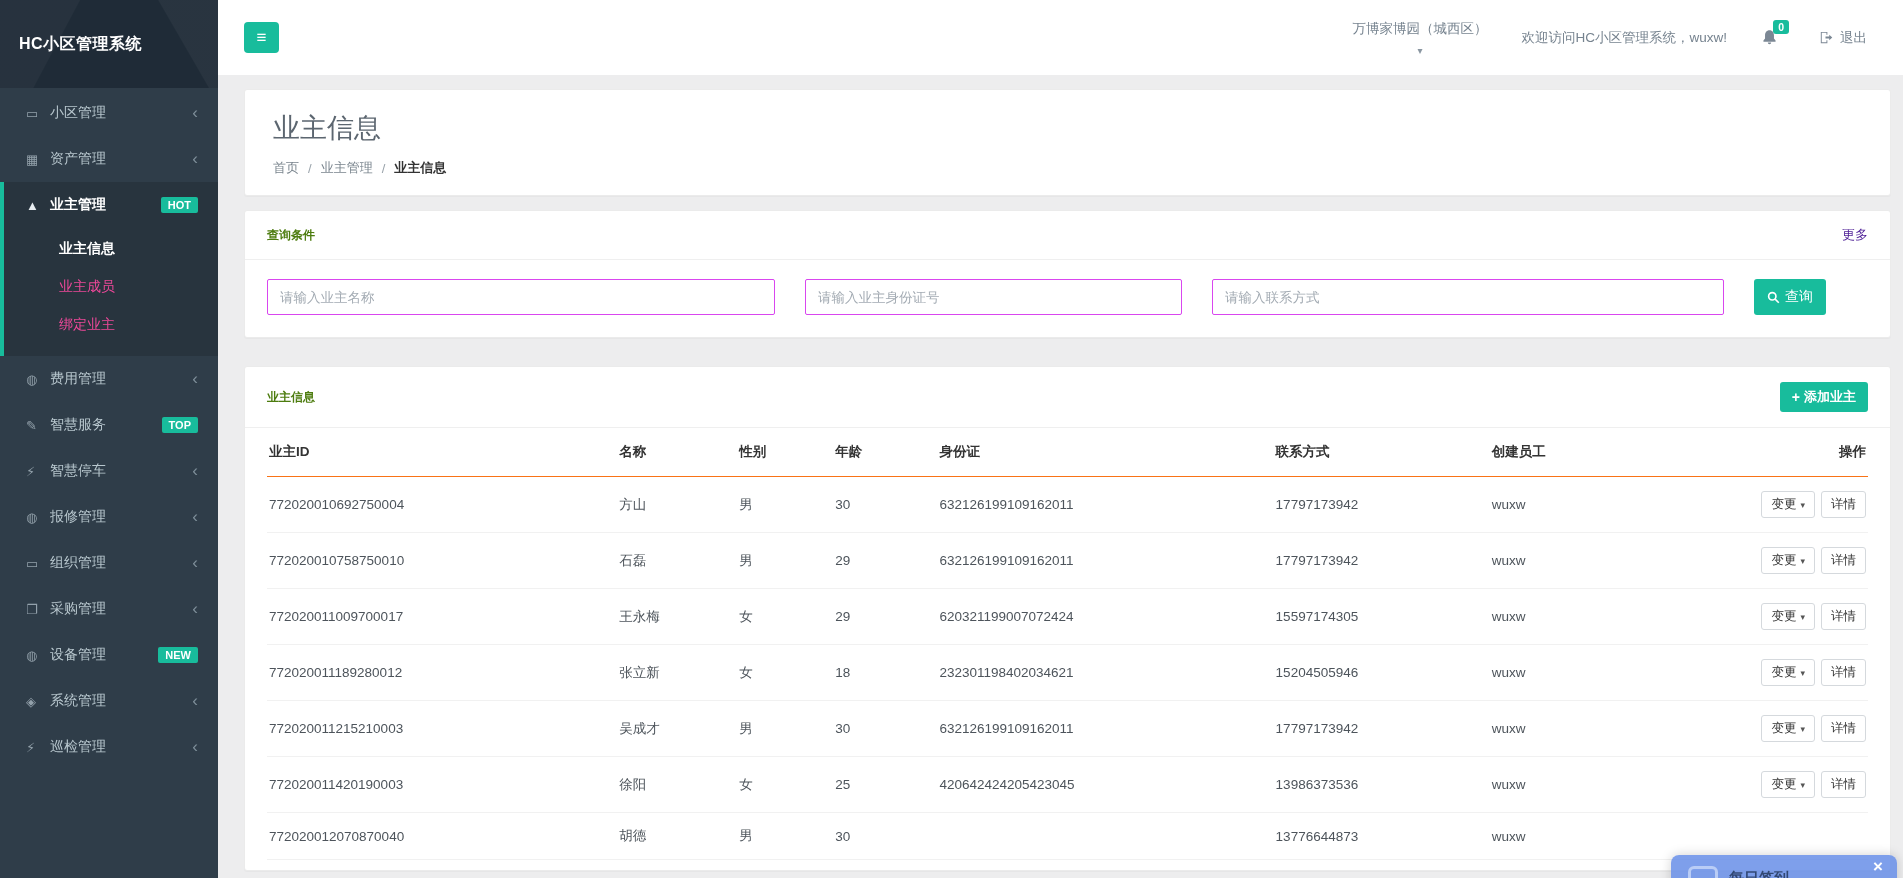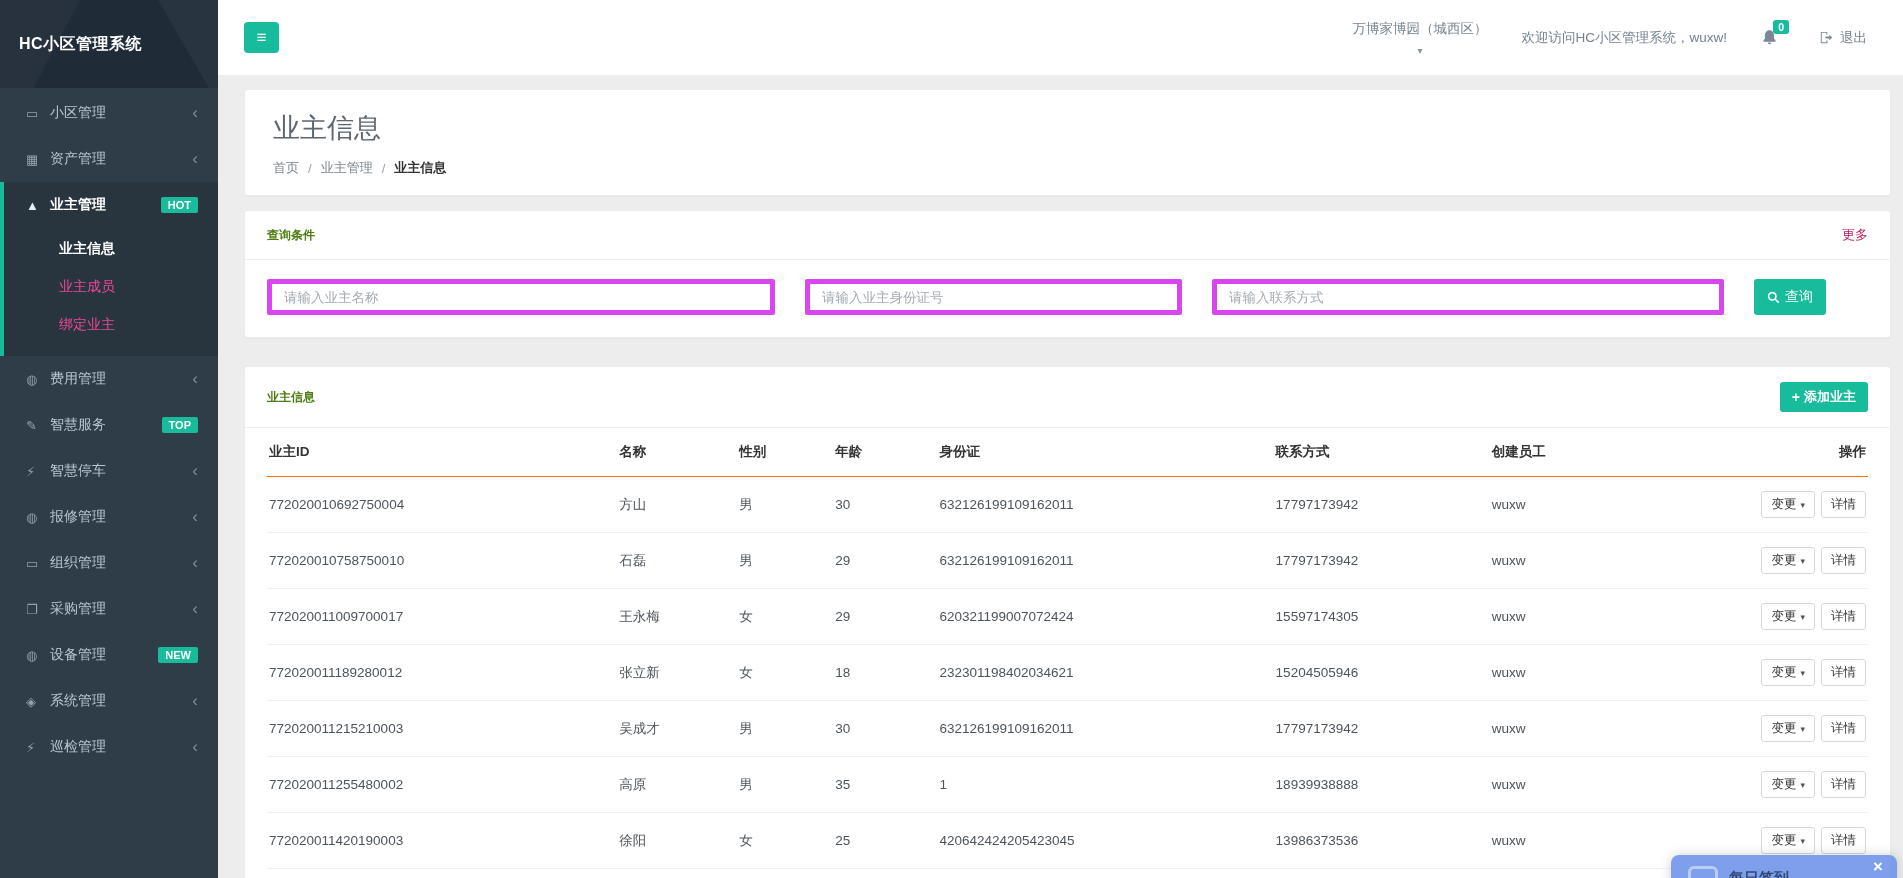--- a/index.html
+++ b/index.html
@@ -86,26 +86,26 @@
   .breadcrumb { font-size: 13px; color: #7a858e; display: flex; gap: 9px; align-items: center; }
   .crumb-link { color: #7a858e; cursor: pointer; }
   .crumb-sep { color: #9aa3ab; }
   .crumb-active { color: #333; font-weight: bold; }
 
   .panel-hd {
     display: flex; align-items: center; justify-content: space-between;
     padding: 15px 22px; border-bottom: 1px solid #efefef;
   }
   .panel-title { font-size: 12px; font-weight: bold; color: #4d7c0f; }
-  .more-link { font-size: 13px; color: #be185d; cursor: pointer; }
+  .more-link { font-size: 13px; color: #4c1d95; cursor: pointer; }
 
   .query-panel { margin-top: 14px; }
   .query-body { padding: 19px 22px 22px; display: flex; align-items: center; }
   .q-input {
-    height: 36px; border: 5px solid #d946ef; border-radius: 2px;
+    height: 36px; border: 1px solid #d946ef; border-radius: 2px;
     padding: 0 12px; font-size: 13.5px; color: #555; outline: none;
     font-family: "Liberation Sans", "DejaVu Sans", sans-serif;
   }
   .q-input::placeholder { color: #a3abb3; }
   .w1 { width: 508px; margin-right: 30px; }
   .w2 { width: 377px; margin-right: 30px; }
   .w3 { width: 512px; margin-right: 30px; }
   .btn-primary {
     background: #18bc9c; color: #fff; border: none; border-radius: 3px;
     height: 36px; padding: 0 13px; font-size: 14px; cursor: pointer;
@@ -403,32 +403,20 @@
               <td>男</td>
               <td>30</td>
               <td>632126199109162011</td>
               <td>17797173942</td>
               <td>wuxw</td>
               <td class="cell-actions">
                 <button class="btn-mini"><span>变更</span><span class="caret">▾</span></button><button class="btn-mini">详情</button>
               </td>
             </tr>
             <tr>
-              <td>772020011255480002</td>
-              <td>高原</td>
-              <td>男</td>
-              <td>35</td>
-              <td>1</td>
-              <td>18939938888</td>
-              <td>wuxw</td>
-              <td class="cell-actions">
-                <button class="btn-mini"><span>变更</span><span class="caret">▾</span></button><button class="btn-mini">详情</button>
-              </td>
-            </tr>
-            <tr>
               <td>772020011420190003</td>
               <td>徐阳</td>
               <td>女</td>
               <td>25</td>
               <td>420642424205423045</td>
               <td>13986373536</td>
               <td>wuxw</td>
               <td class="cell-actions">
                 <button class="btn-mini"><span>变更</span><span class="caret">▾</span></button><button class="btn-mini">详情</button>
               </td>

